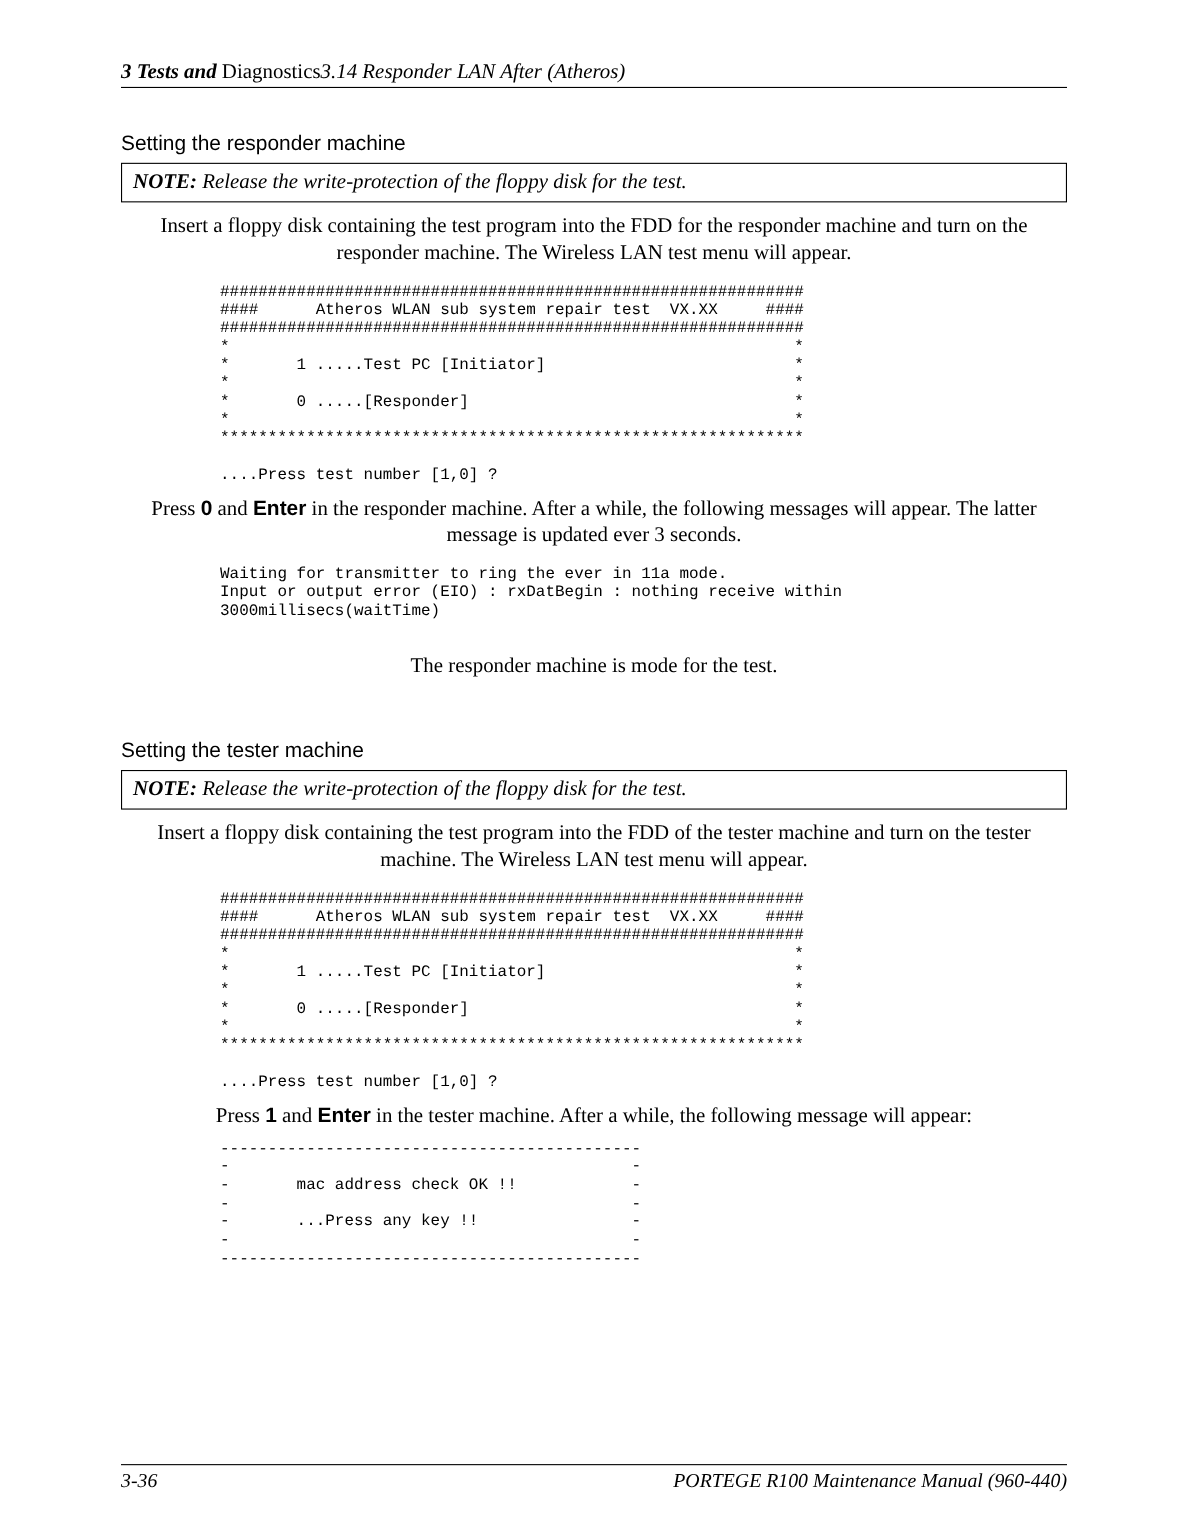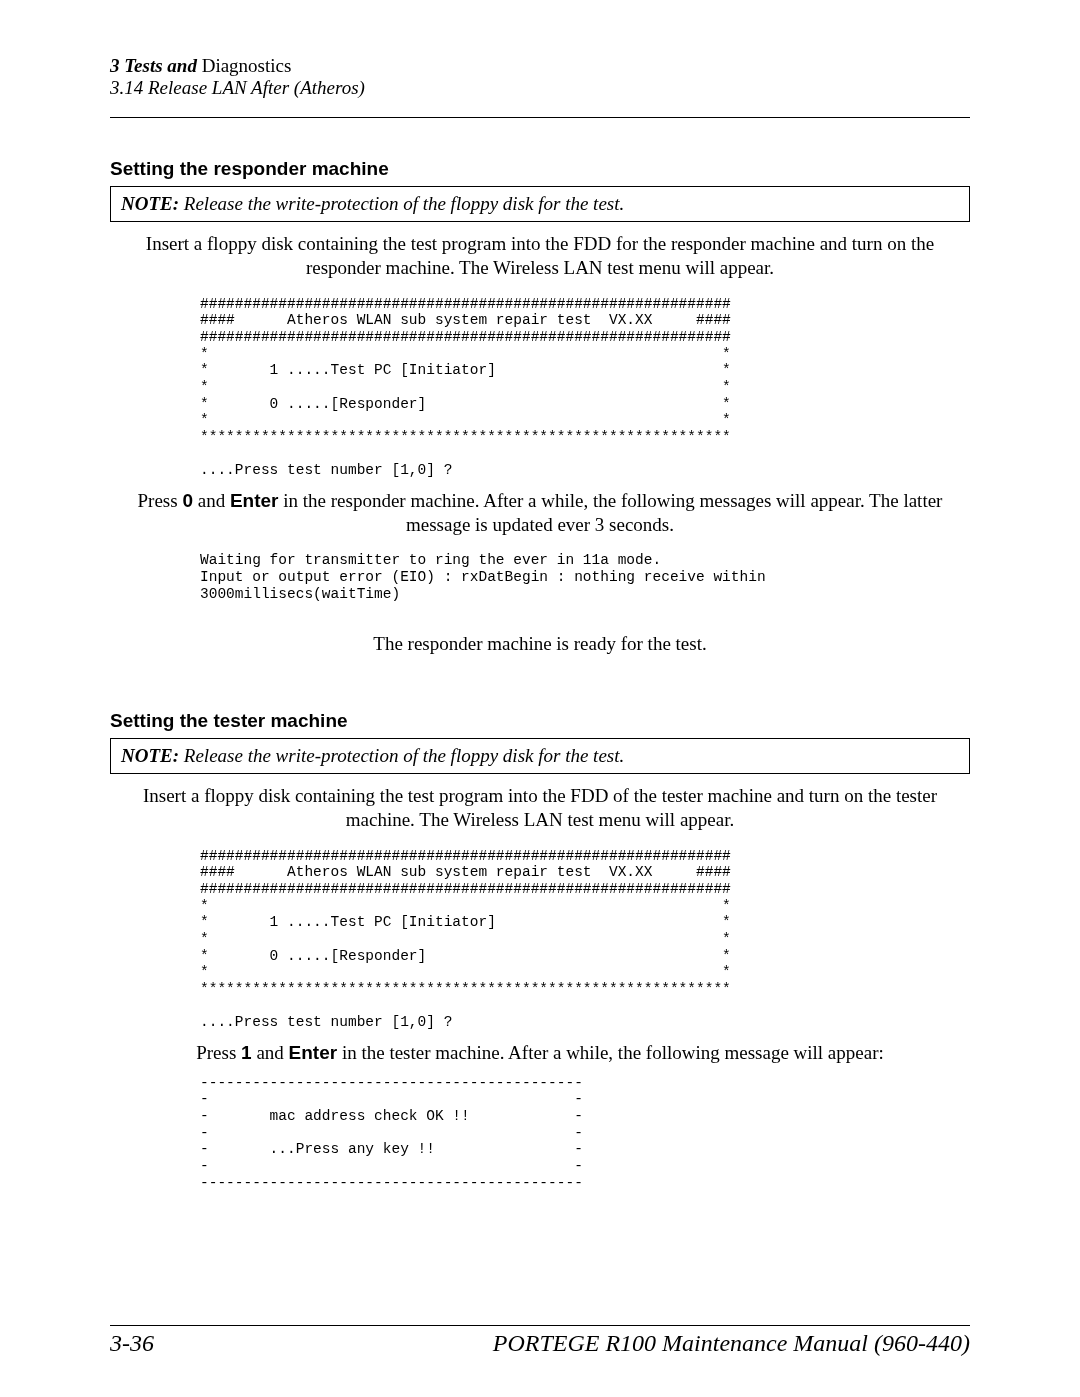--- a/index.html
+++ b/index.html
@@ -16,31 +16,30 @@
     height: 1397px;
     box-sizing: border-box;
     padding: 55px 110px 40px 110px;
     display: flex;
     flex-direction: column;
   }
   .header-line {
     display: flex;
     justify-content: flex-start;
     border-bottom: 1.5px solid #000;
-    padding-bottom: 18px;
+    padding-bottom: 2px;
     font-size: 19px;
-    flex-direction: column;
   }
   .header-left .ital { font-style: italic; font-weight: bold; }
   .header-right .bold { font-weight: normal; }
   .header-right .ital { font-style: italic; }
 
   .section-heading {
     font-family: Arial, Helvetica, sans-serif;
-    font-weight: bold;
+    font-weight: normal;
     font-size: 19px;
     margin-top: 40px;
     margin-bottom: 6px;
   }
   .section-heading.second { margin-top: 44px; }
 
   .note-box {
     border: 1.5px solid #000;
     padding: 6px 10px;
     font-size: 19px;
@@ -65,36 +64,36 @@
     margin: 6px 0 6px 90px;
   }
 
   .spacer-flex { flex: 1 1 auto; }
 
   .footer-line {
     display: flex;
     justify-content: space-between;
     border-top: 1.5px solid #000;
     padding-top: 4px;
-    font-size: 24px;
+    font-size: 18px;
     font-style: italic;
   }
 </style>
 </head>
 <body>
 
 <div class="page">
 
   <div class="header-line">
     <span class="header-left">
       <span class="ital">3</span>
       <span class="ital">Tests and</span><span> Diagnostics</span>
     </span>
     <span class="header-right">
-      <span class="ital bold">3.14</span><span class="ital bold">  Release</span><span class="ital"> LAN After  (Atheros)</span>
+      <span class="ital bold">3.14</span><span class="ital bold">  Responder</span><span class="ital"> LAN After  (Atheros)</span>
     </span>
   </div>
 
   <div class="section-heading">Setting the responder machine</div>
 
   <div class="note-box">
     <span class="label">NOTE:</span><span class="body">  Release the write-protection of the floppy disk for the test.</span>
   </div>
 
   <div class="para">Insert a floppy disk containing the test program into the FDD for the responder machine and turn on the responder machine. The Wireless LAN test menu will appear.</div>
@@ -112,21 +111,21 @@
 ....Press test number [1,0] ?</pre>
 
   <div class="para">
     <span>Press </span><span class="key">0</span><span> and </span><span class="key">Enter</span><span> in the responder machine. After a while, the following messages will appear. The latter message is updated ever 3 seconds.</span>
   </div>
 
   <pre class="terminal">Waiting for transmitter to ring the ever in 11a mode.
 Input or output error (EIO) : rxDatBegin : nothing receive within
 3000millisecs(waitTime)</pre>
 
-  <div class="para" style="margin-top:24px;">The responder machine is ready for the test.</div>
+  <div class="para" style="margin-top:24px;">The responder machine is mode for the test.</div>
 
   <div class="section-heading second">Setting the tester machine</div>
 
   <div class="note-box">
     <span class="label">NOTE:</span><span class="body">  Release the write-protection of the floppy disk for the test.</span>
   </div>
 
   <div class="para">Insert a floppy disk containing the test program into the FDD of the tester machine and turn on the tester machine. The Wireless LAN test menu will appear.</div>
 
   <pre class="terminal">#############################################################

